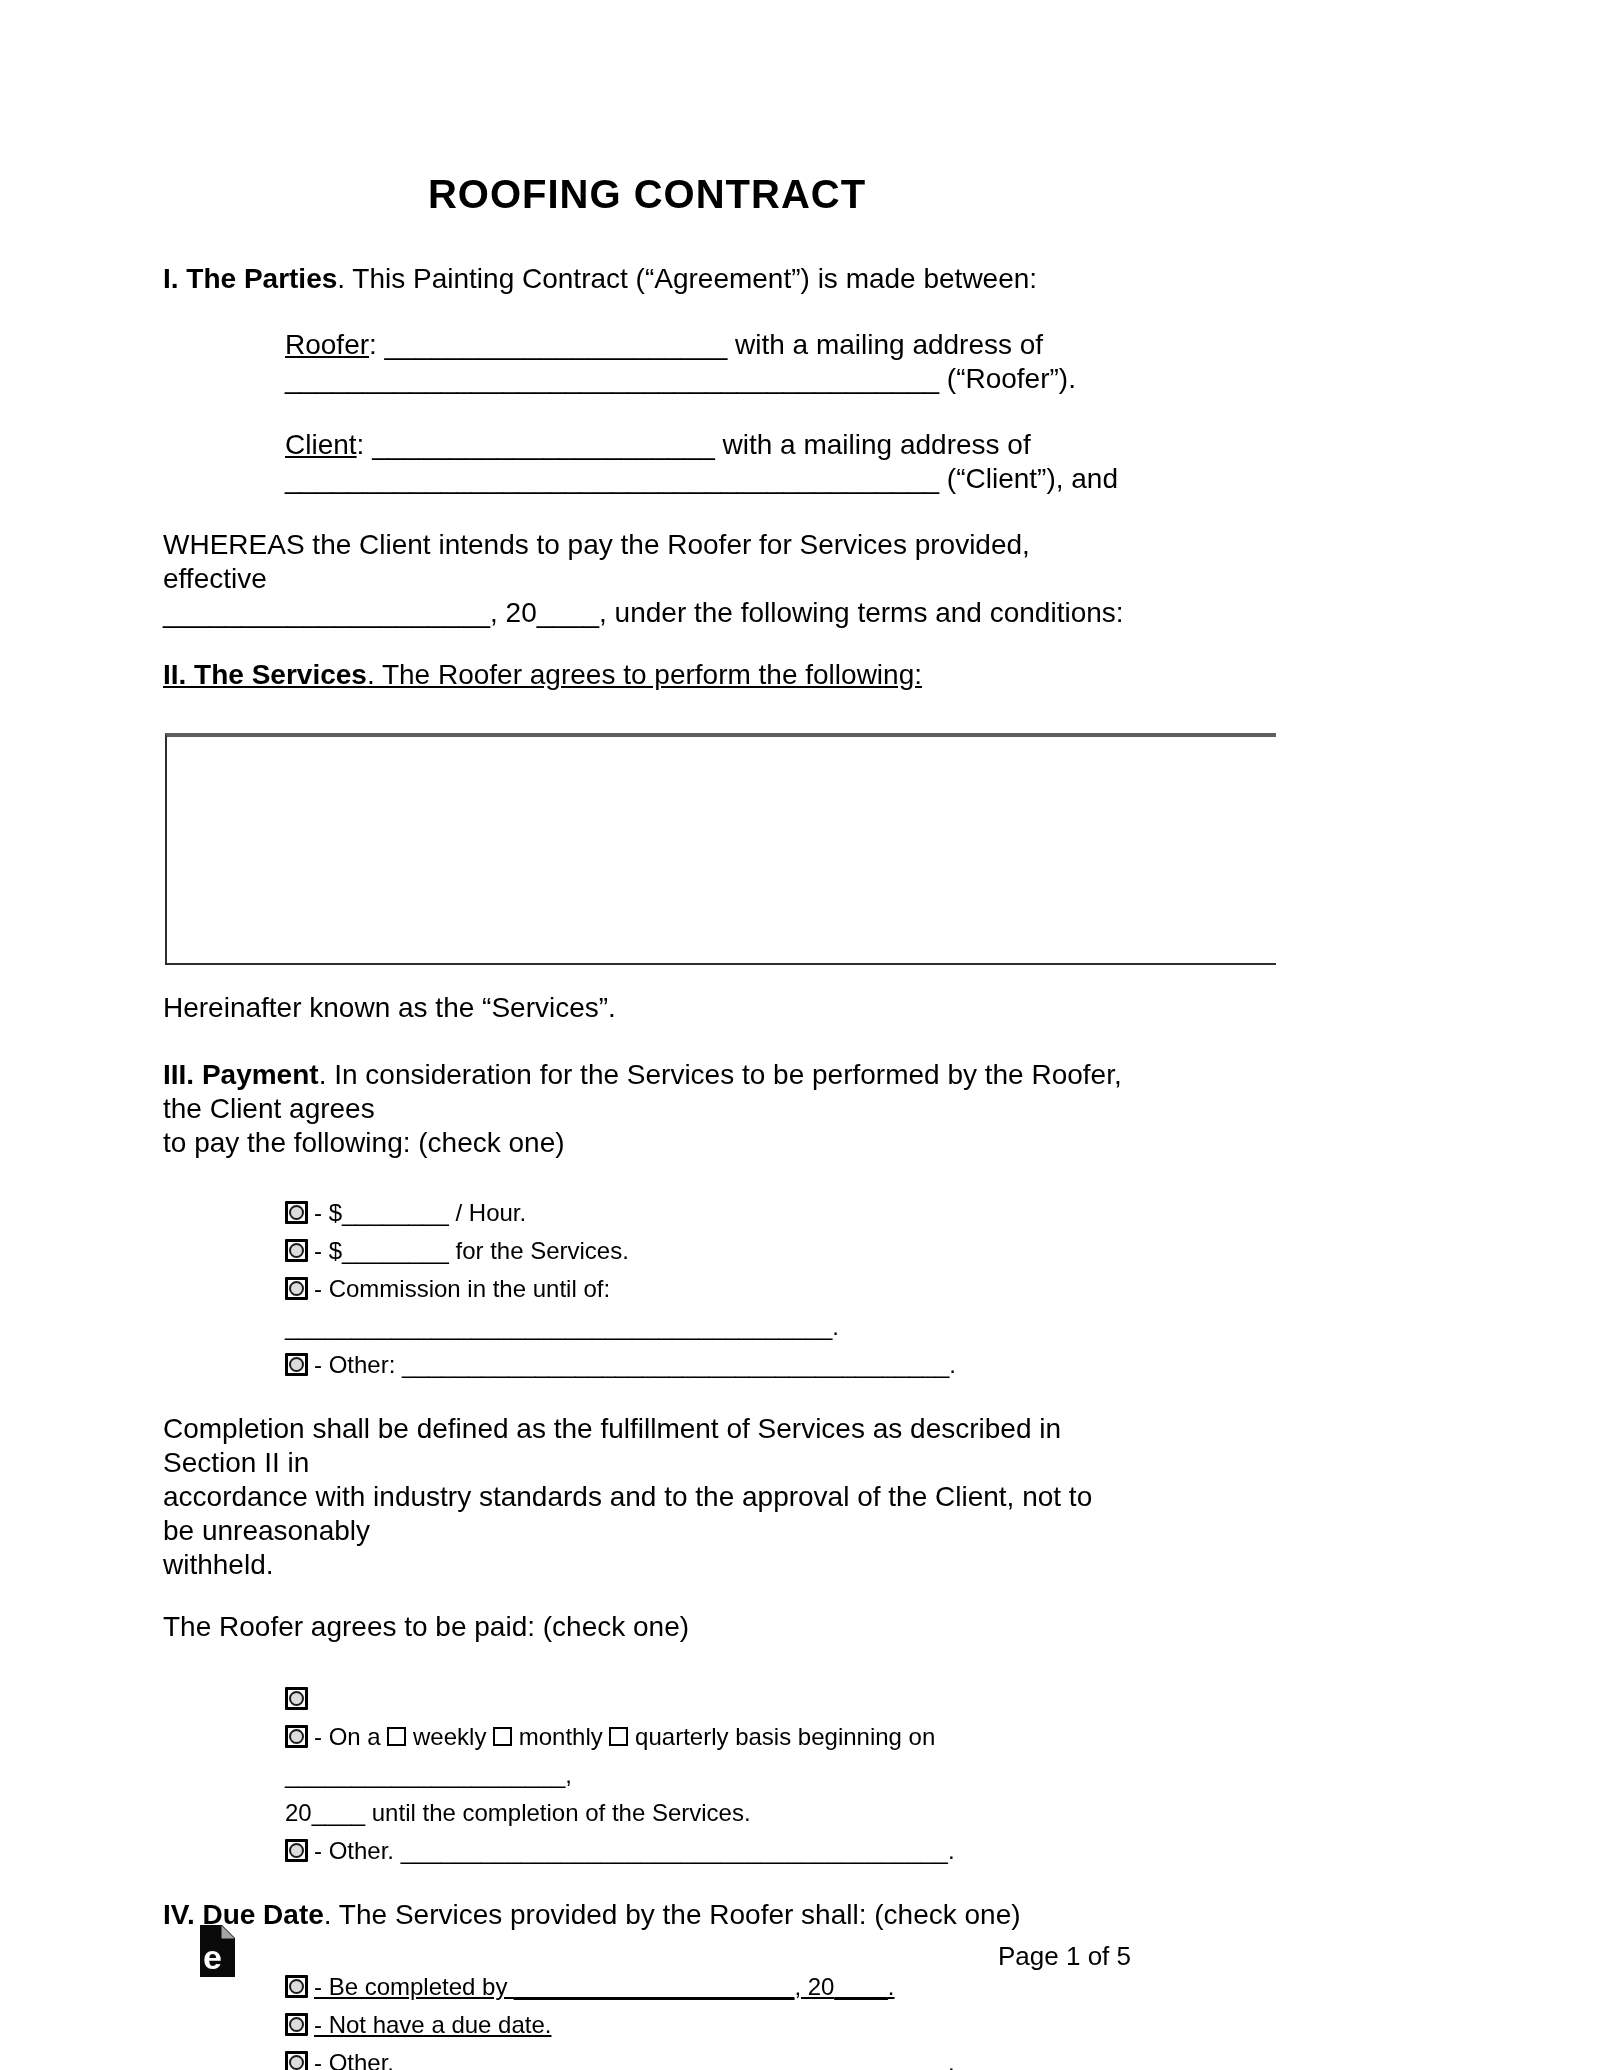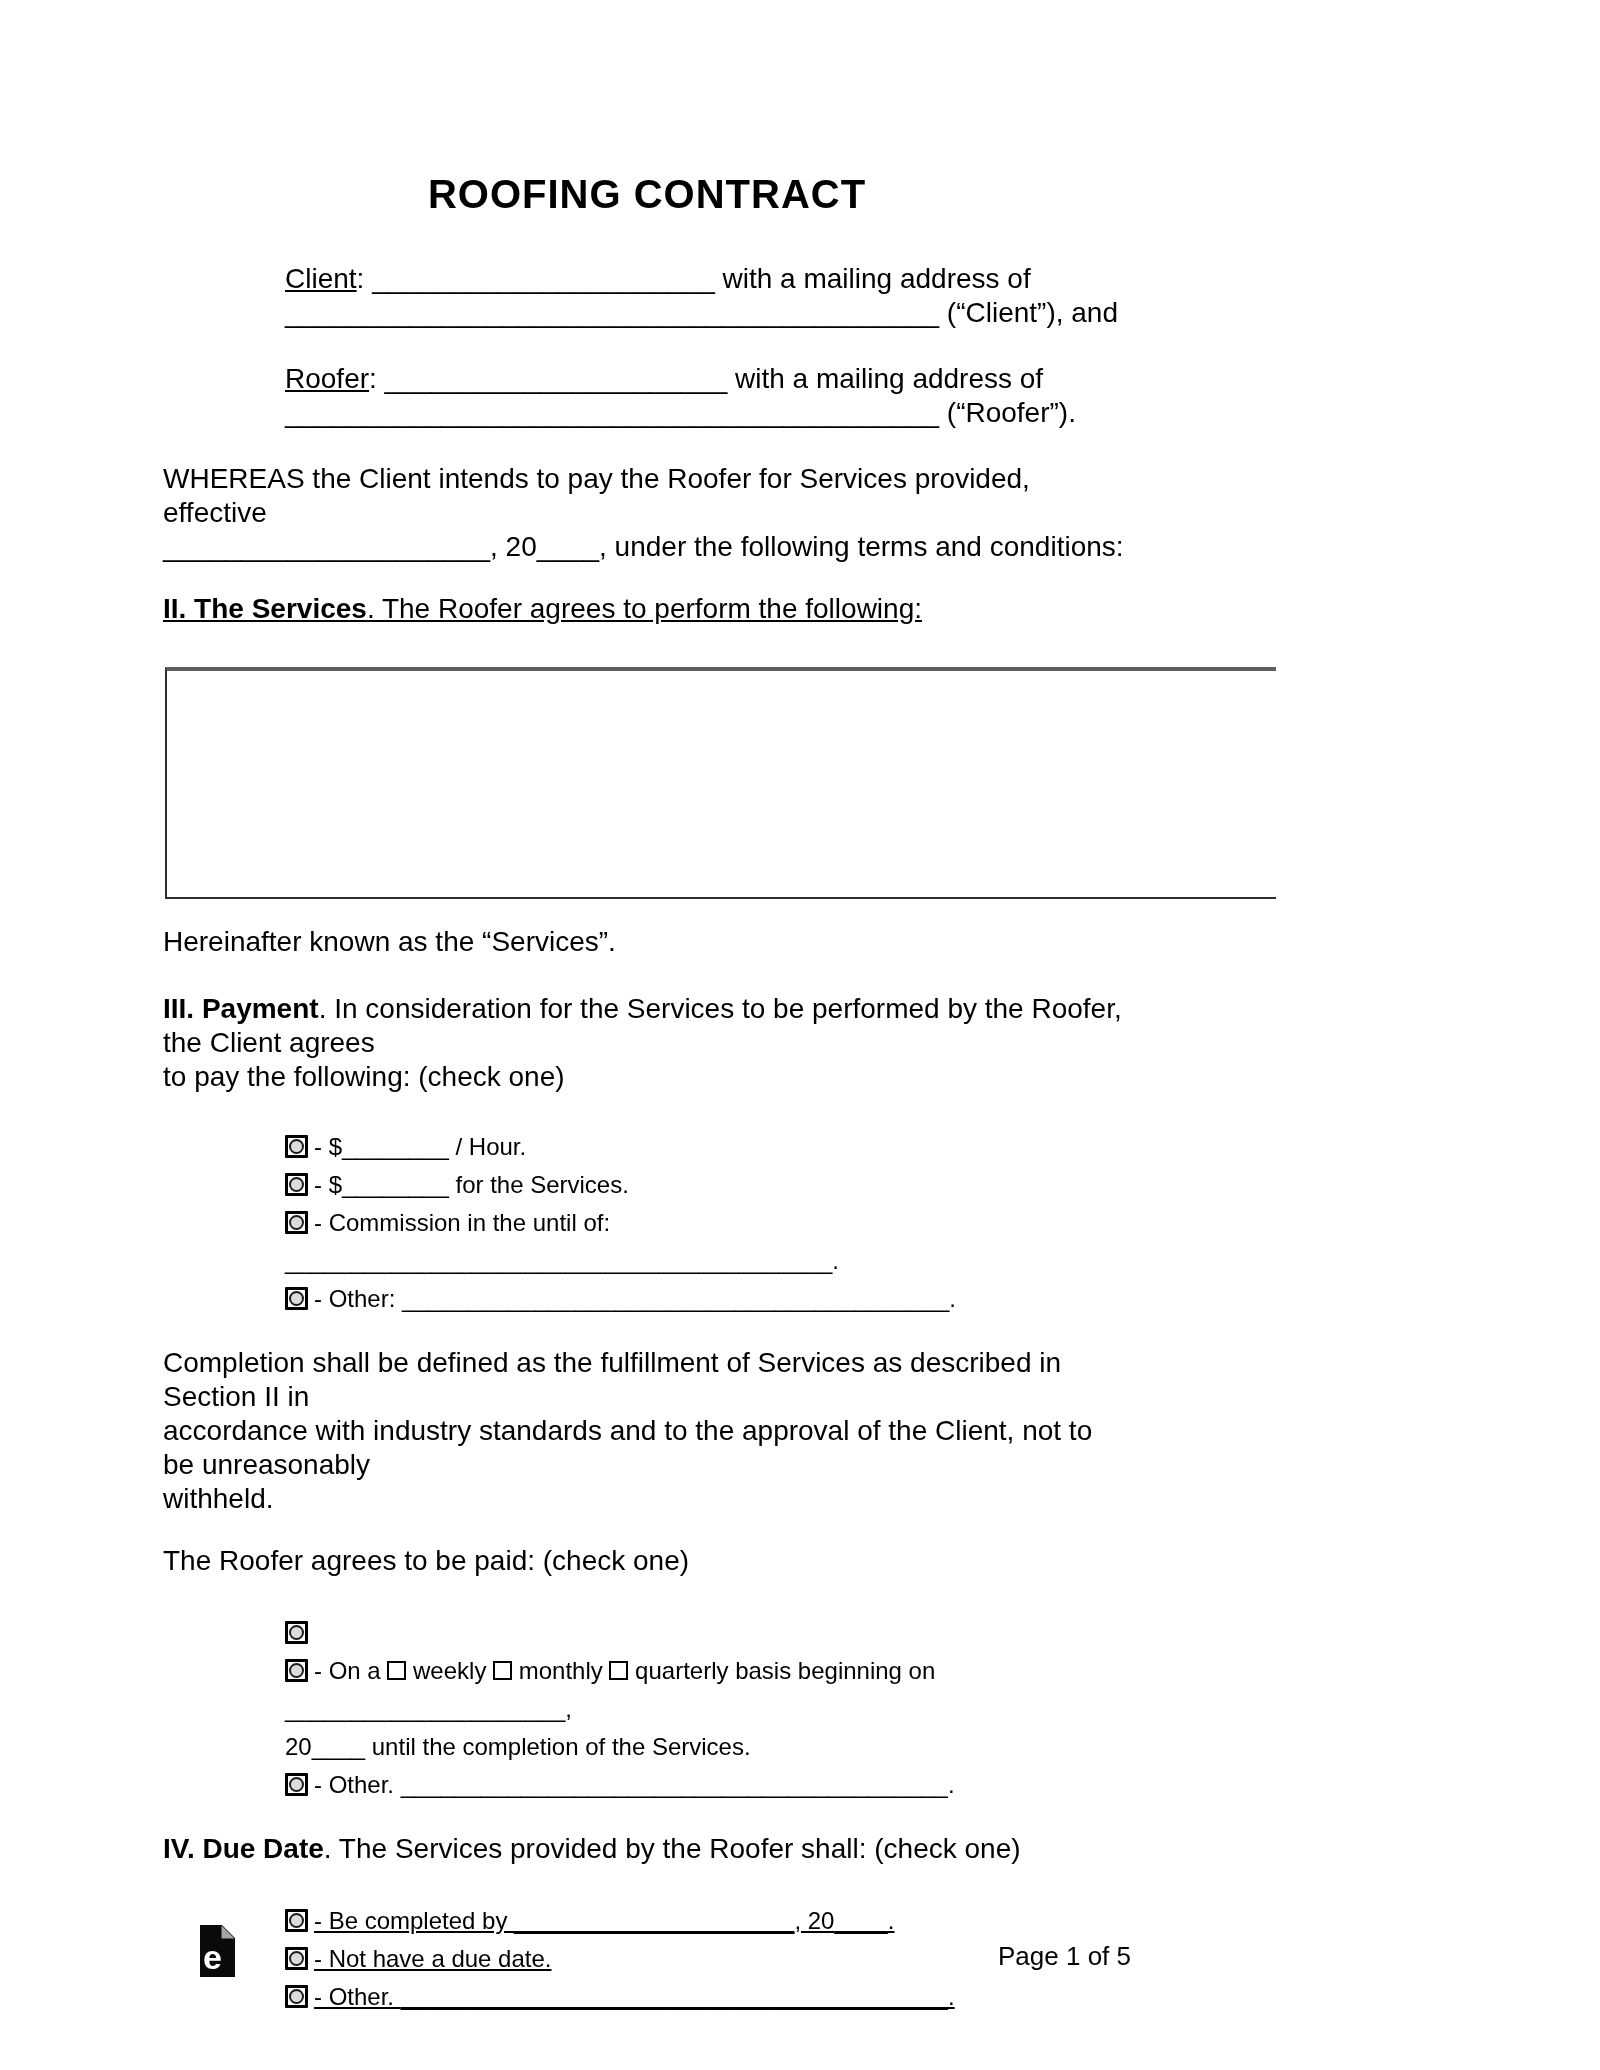--- a/index.html
+++ b/index.html
@@ -61,24 +61,25 @@
   }
 </style>
 </head>
 <body>
 
 <div class="page">
   <div class="content">
 
     <h1 class="title">ROOFING CONTRACT</h1>
 
+    <p class="para"><b>I. The Parties</b><span>. This Painting Contract (“Agreement”) is made between:</span></p>
+
+    <p class="para indent"><span class="ul">Roofer</span><span>: </span><span>______________________</span><span> with a mailing address of</span><br><span>__________________________________________</span><span> (“Roofer”).</span></p>
 
     <p class="para indent"><span class="ul">Client</span><span>: </span><span>______________________</span><span> with a mailing address of</span><br><span>__________________________________________</span><span> (“Client”), and</span></p>
-
-    <p class="para indent"><span class="ul">Roofer</span><span>: </span><span>______________________</span><span> with a mailing address of</span><br><span>__________________________________________</span><span> (“Roofer”).</span></p>
 
     <p class="para mb28"><span>WHEREAS the Client intends to pay the Roofer for Services provided, effective</span><br><span>_____________________</span><span>, 20</span><span>____</span><span>, under the following terms and conditions:</span></p>
 
     <p class="para mb0"><b>II. The Services</b><span>. The Roofer agrees to perform the following:</span></p>
 
     <div class="services-box"></div>
 
     <p class="para mb33">Hereinafter known as the “Services”.</p>
 
     <p class="para mb34"><b>III. Payment</b><span>. In consideration for the Services to be performed by the Roofer, the Client agrees</span><br><span>to pay the following: (check one)</span></p>

